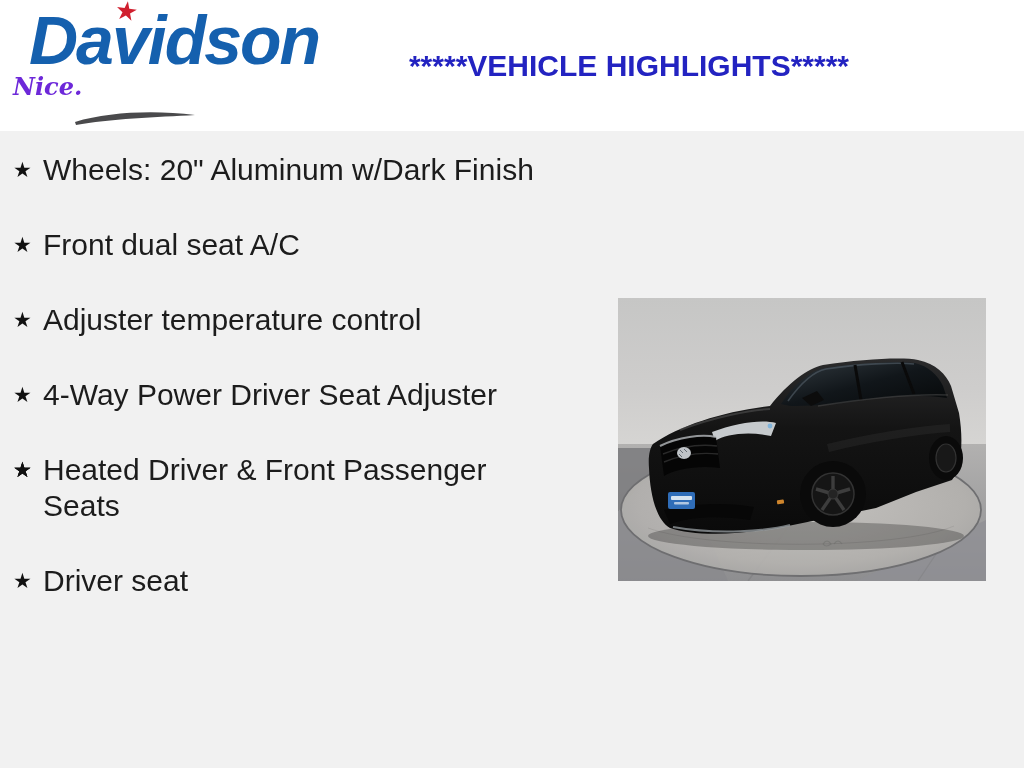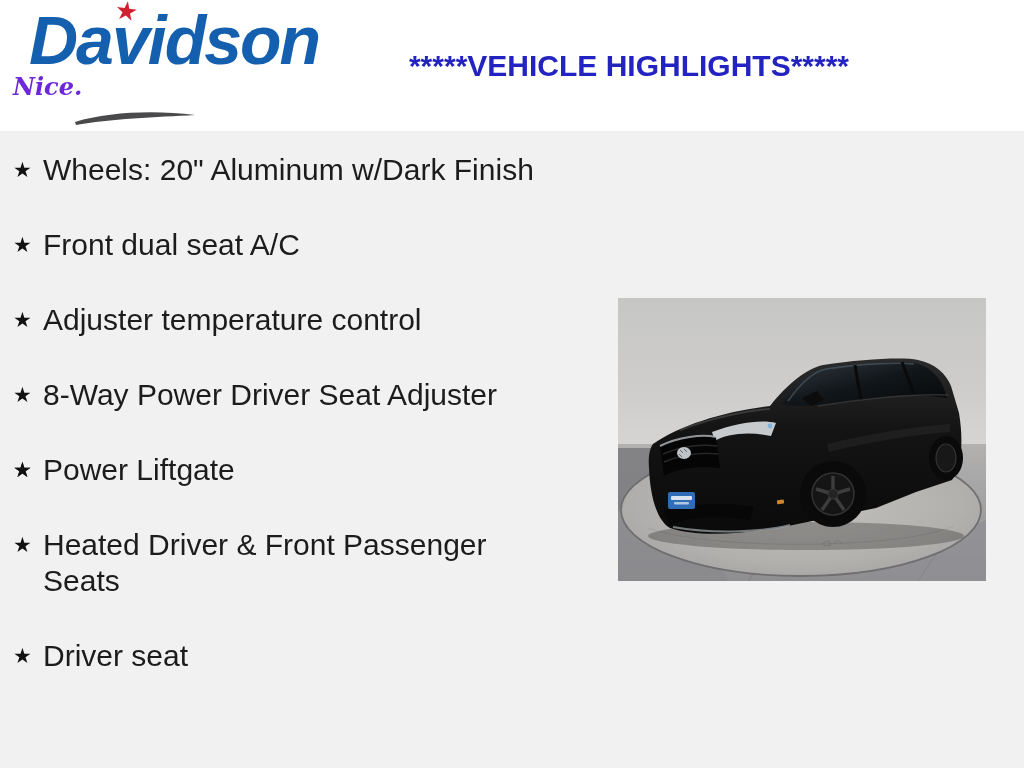--- a/index.html
+++ b/index.html
@@ -78,23 +78,23 @@
     </div>
     <div class="header-title-zone">
       <div class="page-title">*****VEHICLE HIGHLIGHTS*****</div>
     </div>
   </div>
 
   <ul class="highlights">
     <li class="hl"><span class="star">★</span><span>Wheels: 20" Aluminum w/Dark Finish</span></li>
     <li class="hl"><span class="star">★</span><span>Front dual seat A/C</span></li>
     <li class="hl"><span class="star">★</span><span>Adjuster temperature control</span></li>
-    <li class="hl"><span class="star">★</span><span>8-Way Power Driver Seat Adjuster</span></li>
+    <li class="hl"><span class="star">★</span><span>4-Way Power Driver Seat Adjuster</span></li>
     <li class="hl"><span class="star">★</span></li>
-    <li class="hl"><span class="star">★</span><span>Power Liftgate</span></li>
+    <li class="hl"><span class="star">★</span></li>
     <li class="hl"><span class="star">★</span><span>Heated Driver &amp; Front Passenger Seats</span></li>
     <li class="hl"><span class="star">★</span><span>Driver seat</span></li>
   </ul>
 
   <div class="photo">
     <svg viewBox="0 0 368 283" preserveAspectRatio="none">
       <defs>
         <linearGradient id="wallGrad" x1="0" y1="0" x2="0" y2="1">
           <stop offset="0" stop-color="#c6c6c5"></stop>
           <stop offset="0.6" stop-color="#cecdcc"></stop>

